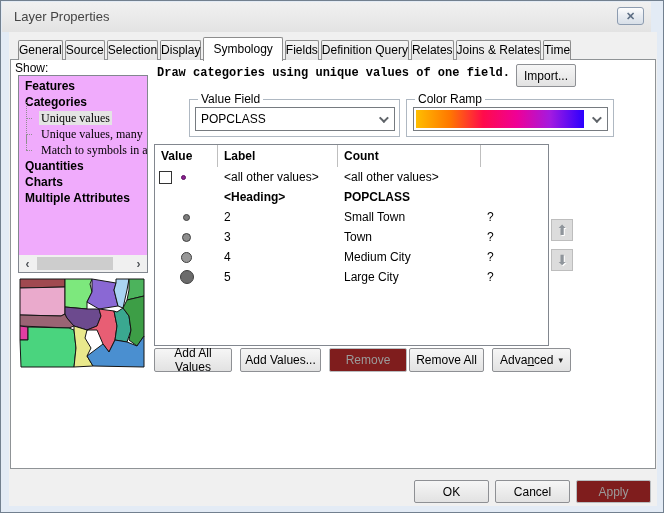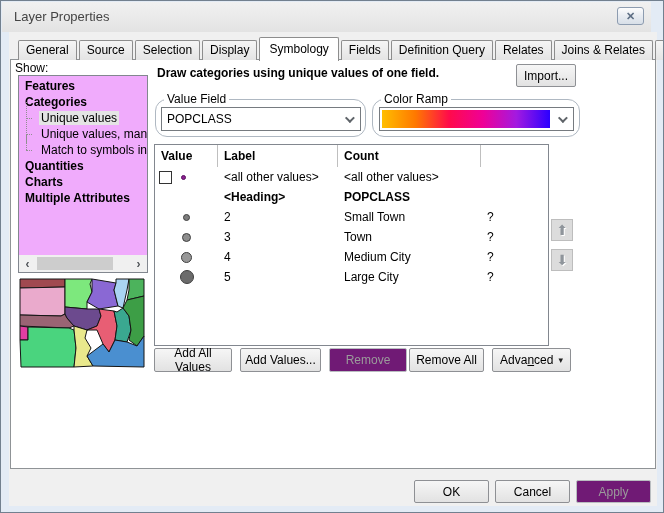--- a/index.html
+++ b/index.html
@@ -16,59 +16,59 @@
     border:1px solid #8d9cb0; border-radius:3px;
     background:linear-gradient(#fdfdfd,#e7ebf1 50%,#d8dfe8);
     display:flex; align-items:center; justify-content:center;
     color:#5e6f85; font-weight:bold; font-size:11px; cursor:default; }
 
   
   .surface { position:absolute; left:8px; top:31px; width:648px; height:474px; background:#f0f0f0; }
 
   
   .tabstrip { position:absolute; left:9px; top:4px; height:24px; display:flex; align-items:flex-end; z-index:3; }
-  .tab { height:20px; line-height:19px; padding:0 7px; margin-right:2px;
+  .tab { height:20px; line-height:19px; padding:0 0; margin-right:2px;
     background:linear-gradient(#f5f5f5,#e4e4e4); border:1px solid #8d8d8d; border-bottom:none;
     border-radius:2px 2px 0 0; white-space:nowrap; cursor:default; }
   .tab.active { height:24px; line-height:23px; background:#fff; position:relative; margin-bottom:-1px; padding:0 9px; }
 
   
   .page { position:absolute; left:1px; top:27px; width:646px; height:410px; background:#fff; border:1px solid #8f9396; }
 
   .show-label { position:absolute; left:4px; top:1px; }
 
   
   .tree { position:absolute; left:7px; top:15px; width:130px; height:198px; background:#f0abfc; border:1px solid #82878f; overflow:hidden; }
   .tree-items { position:absolute; left:0; top:2px; right:0; }
   .tree-item { height:16px; line-height:16px; padding-left:6px; white-space:nowrap; cursor:default; }
   .tree-item.bold { font-weight:bold; }
   .tree-child { margin-left:14px; position:relative; }
   .tree-child::before { content:""; position:absolute; left:-7px; top:-8px; height:25px; border-left:1px dotted #909090; }
   .tree-child.last::before { height:16px; }
   .tree-child::after { content:""; position:absolute; left:-7px; top:8px; width:6px; border-top:1px dotted #909090; }
-  .tree-child .lbl { padding:0 2px; }
+  .tree-child .lbl { padding:0 2px;font-family:Liberation Serif, serif; }
   .tree-child.selected .lbl { background:#e4e4e4; }
   .hscroll { position:absolute; left:0; right:0; bottom:0; height:17px; background:#f0f0f0; display:flex; }
   .hs-arrow { width:17px; height:17px; display:flex; align-items:center; justify-content:center;
     color:#4f5358; font-weight:bold; font-size:12px; cursor:default; }
   .hs-thumb { margin-left:1px; width:76px; height:13px; margin-top:2px; background:#cdcdcd; }
   .hs-spacer { flex:1; }
 
   
   .map-preview { position:absolute; left:8px; top:218px; width:126px; height:91px; }
 
   
-  .desc { position:absolute; left:146px; top:6px; font-weight:bold; }
+  .desc { position:absolute; left:146px; top:6px; font-weight:bold;font-family:Liberation Mono, monospace; }
   .win-btn { border:1px solid #8e9094; border-radius:2px; background:linear-gradient(#f6f6f6,#e2e2e2);
     font-family:"Liberation Sans",sans-serif; font-size:12px; text-align:center; cursor:default;
     display:flex; align-items:center; justify-content:center; }
-  .win-btn.disabled { background:#701a75; border-color:#b9bdc0; color:#9b9b9b; }
+  .win-btn.disabled { background:#7f1d1d; border-color:#b9bdc0; color:#9b9b9b; }
   .import-btn { position:absolute; left:505px; top:4px; width:60px; height:23px; }
 
-  .groupbox { position:absolute; border:1px solid #afb8c2; border-radius:12px; }
+  .groupbox { position:absolute; border:1px solid #afb8c2; border-radius:0;margin-left:34px; }
   .groupbox .gb-label { position:absolute; top:-8px; left:8px; background:#fff; padding:0 3px; }
   .gb-valuefield { left:144px; top:39px; width:211px; height:38px; }
   .gb-colorramp  { left:361px; top:39px; width:208px; height:38px; }
 
   .combo { position:absolute; background:#fff; border:1px solid #767b80; display:flex; align-items:center; }
   .combo-vf { left:5px; top:7px; width:200px; height:24px; padding-left:5px; }
   .combo-cr { left:6px; top:7px; width:195px; height:24px; }
   .combo .chev { position:absolute; right:8px; top:8px; width:7px; height:7px;
     border-right:2px solid #5f6469; border-bottom:2px solid #5f6469; transform:rotate(45deg) translateY(-2px); }
   .ramp-swatch { position:absolute; left:2px; top:2px; bottom:2px; right:23px; }

